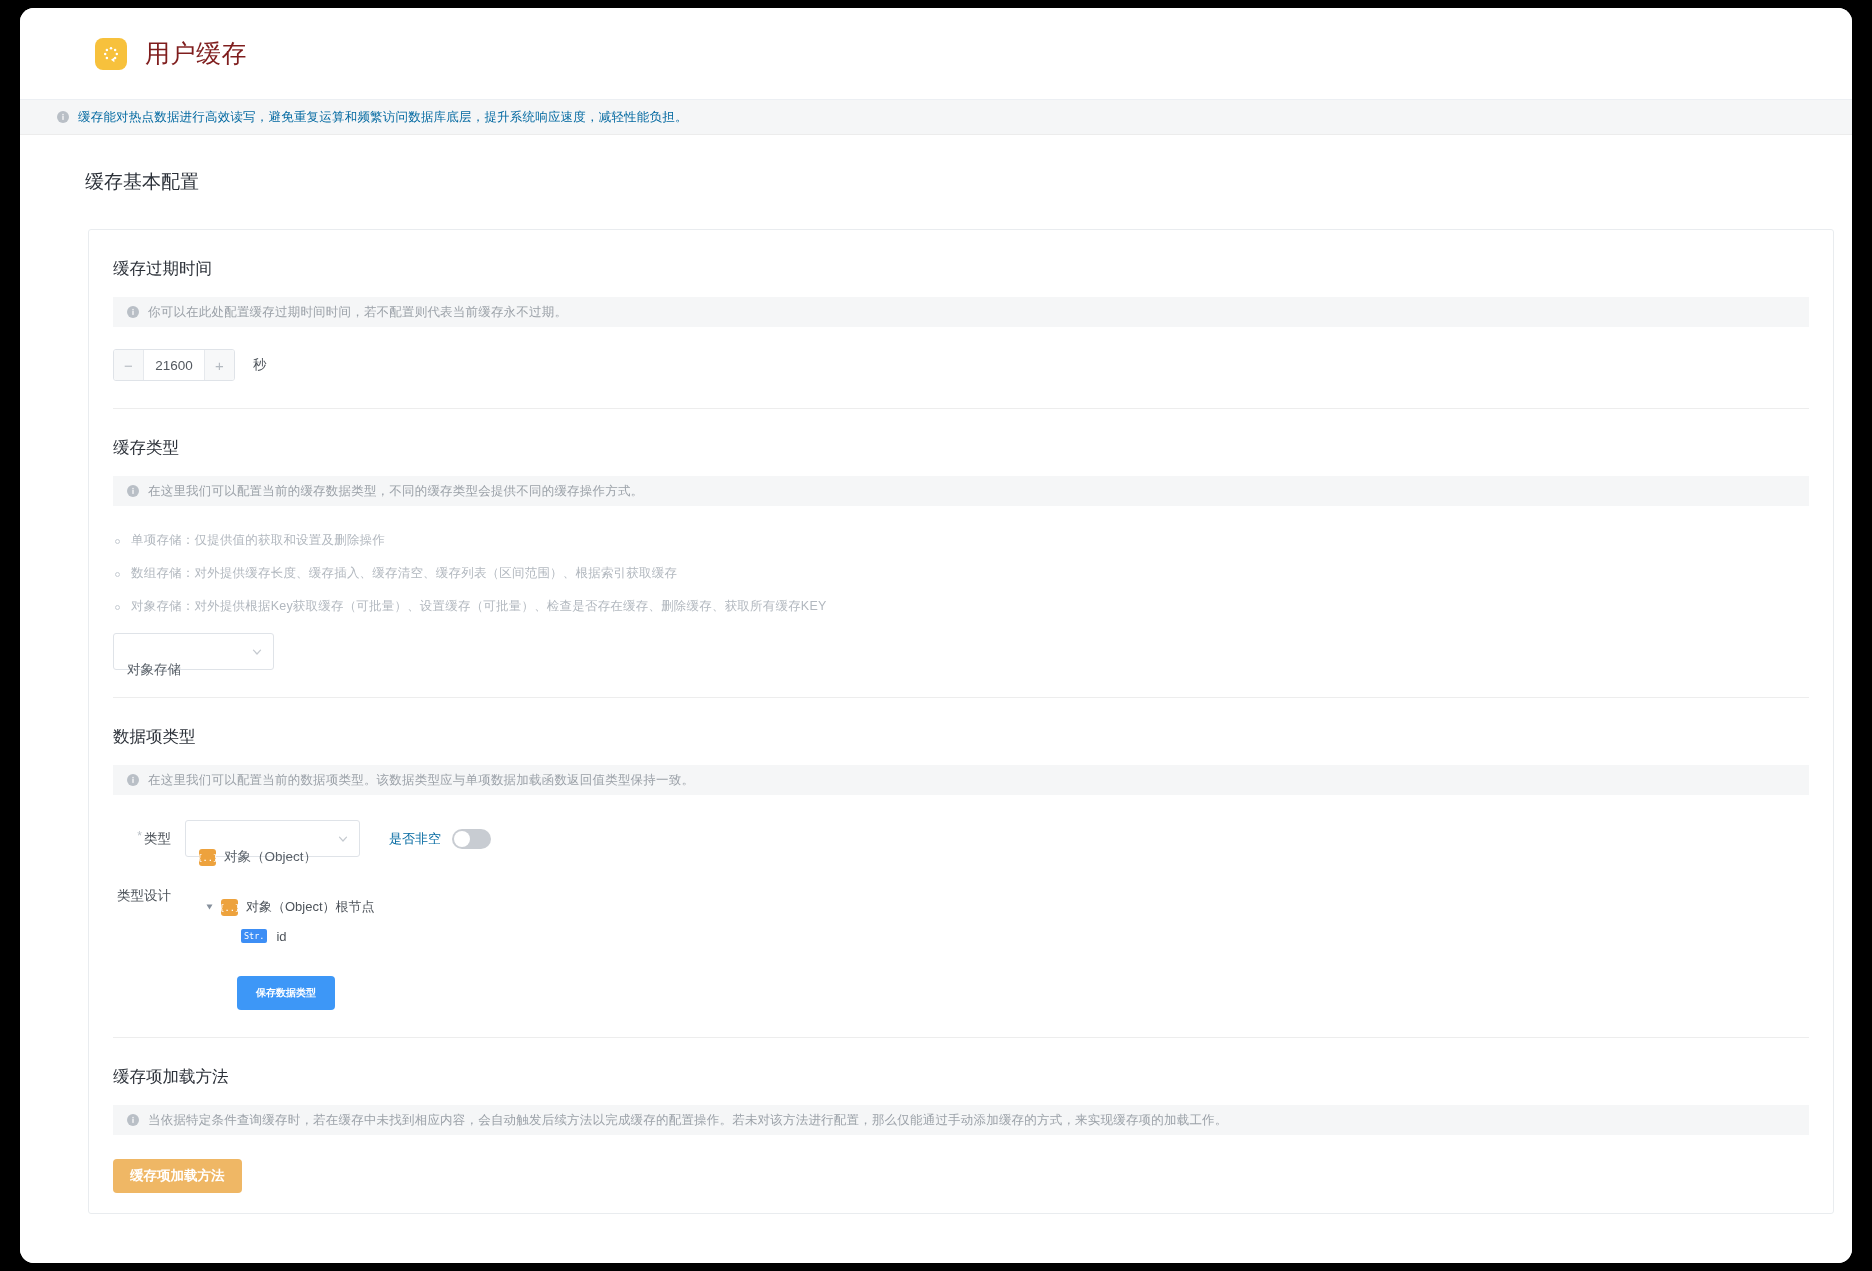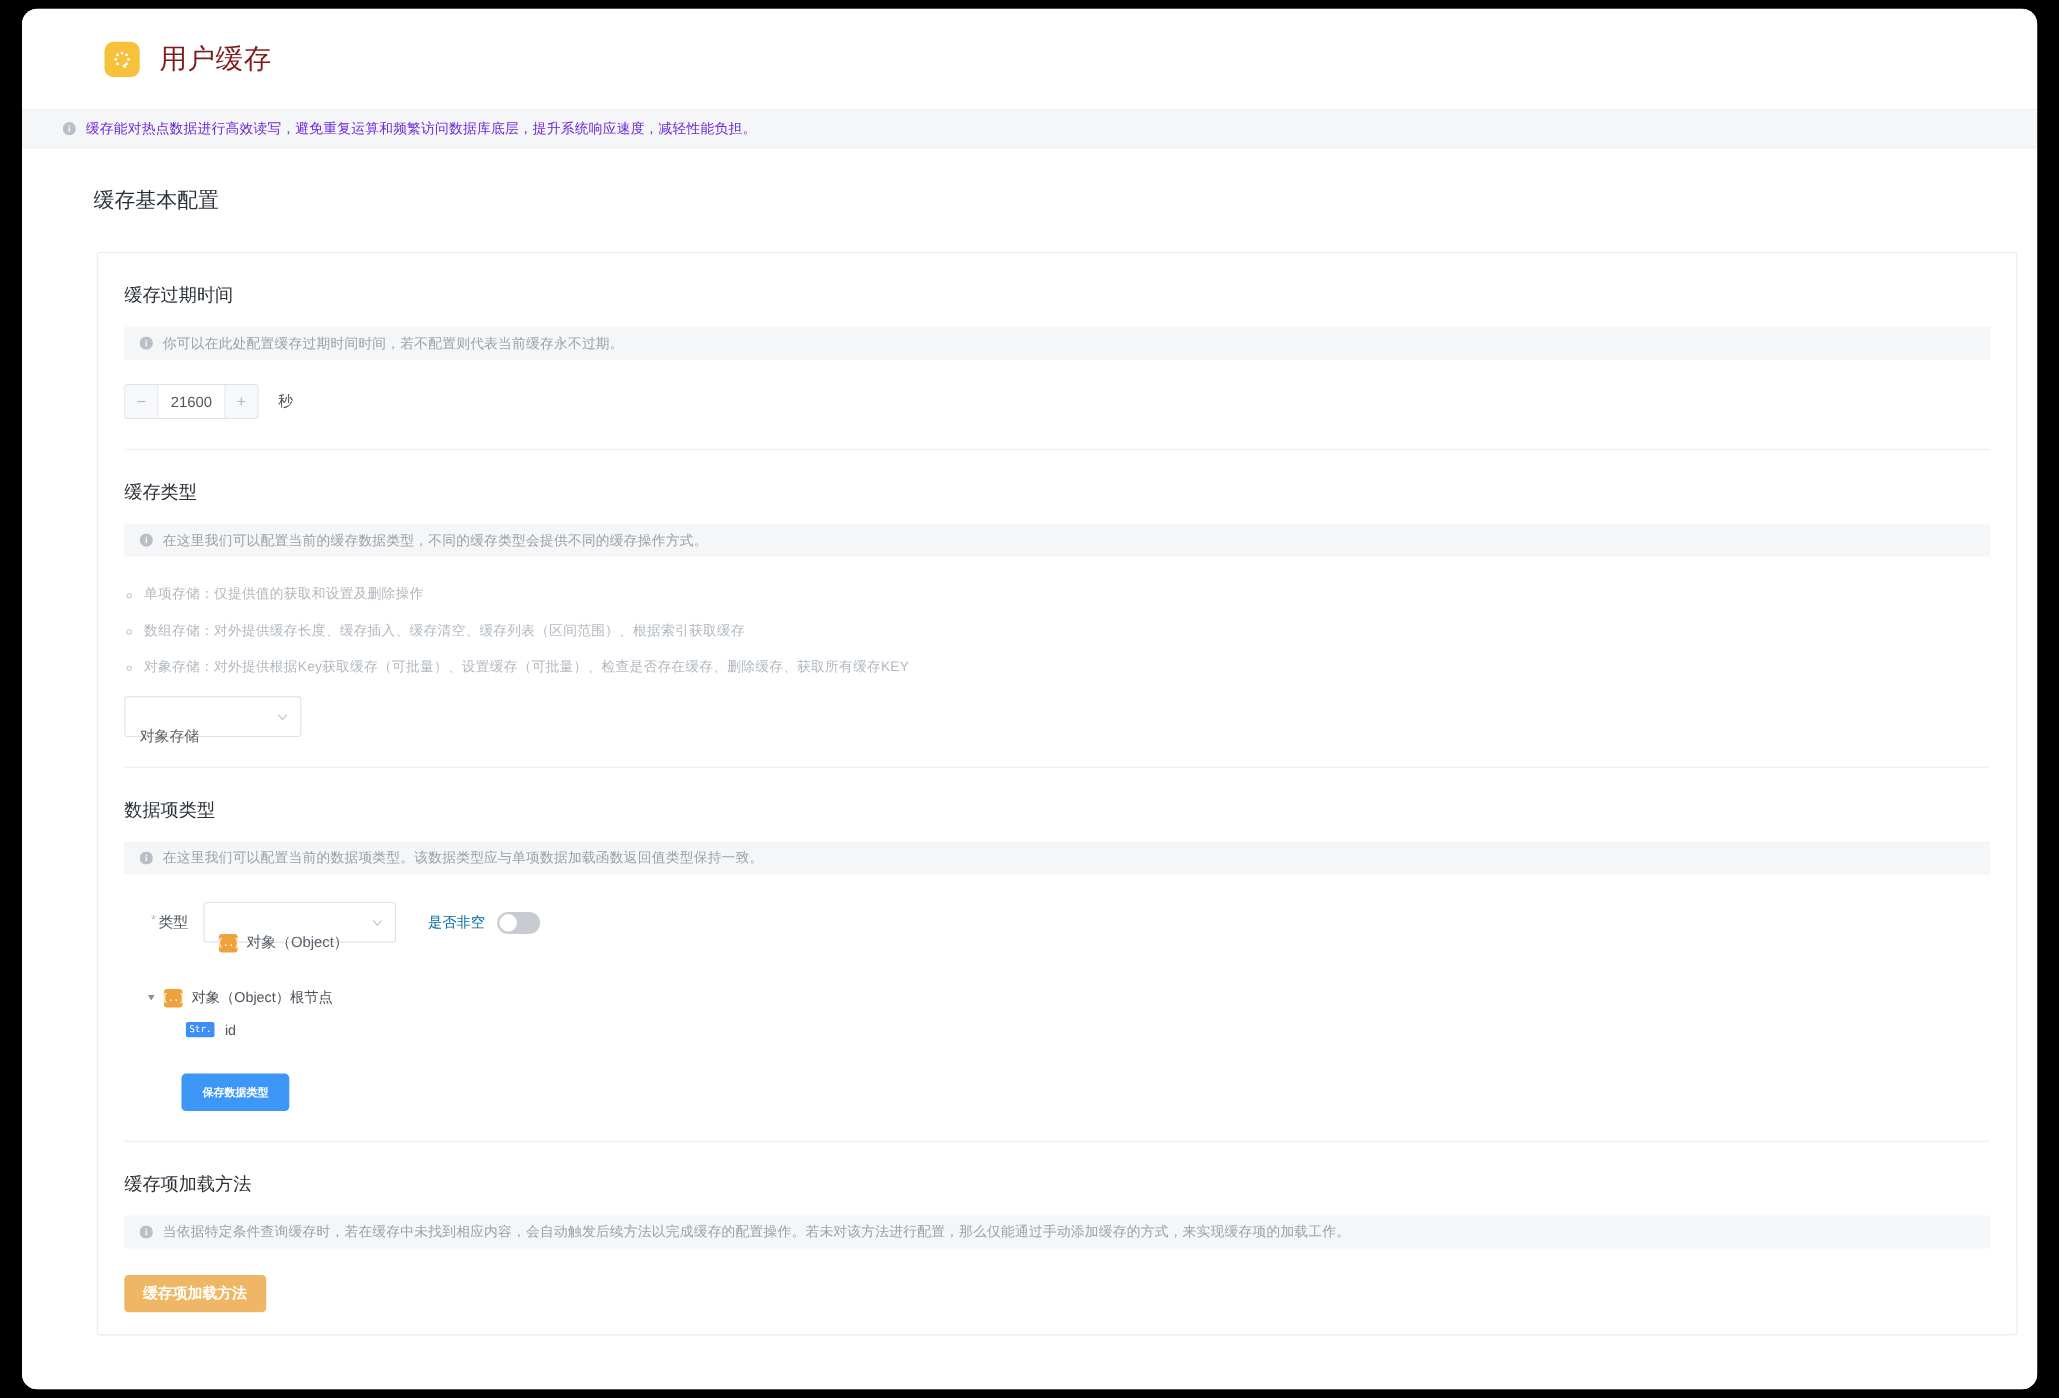--- a/index.html
+++ b/index.html
@@ -52,21 +52,21 @@
   .page-note {
     background: #f5f6f7;
     height: 35px;
     display: flex;
     align-items: center;
     padding-left: 37px;
     border-bottom: 1px solid #ececec;
   }
   .note-text {
     font-size: 12.5px;
-    color: #6d28d9;
+    color: #0369a1;
     margin-left: 9px;
     letter-spacing: .2px;
   }
   .info-dot {
     width: 12px; height: 12px;
     flex: none;
     display:block;
   }
 
   
@@ -472,20 +472,21 @@
               <path d="M2.5 4.2 L6 8 L9.5 4.2" fill="none" stroke="#c4c9cf" stroke-width="1.2" stroke-linecap="round" stroke-linejoin="round"></path>
             </svg>
           </div>
           <span class="switch-label">是否非空</span>
           <div class="switch">
             <div class="knob"></div>
           </div>
         </div>
 
         <div class="design-row">
+          <div class="design-label">类型设计</div>
           <div class="design-body">
 
             <div class="tree">
               <div class="tree-node">
                 <span class="tree-caret"></span>
                 <span class="type-badge">{..}</span>
                 <span>对象（Object）根节点</span>
               </div>
               <div class="tree-node child">
                 <span class="badge-str">Str.</span>

